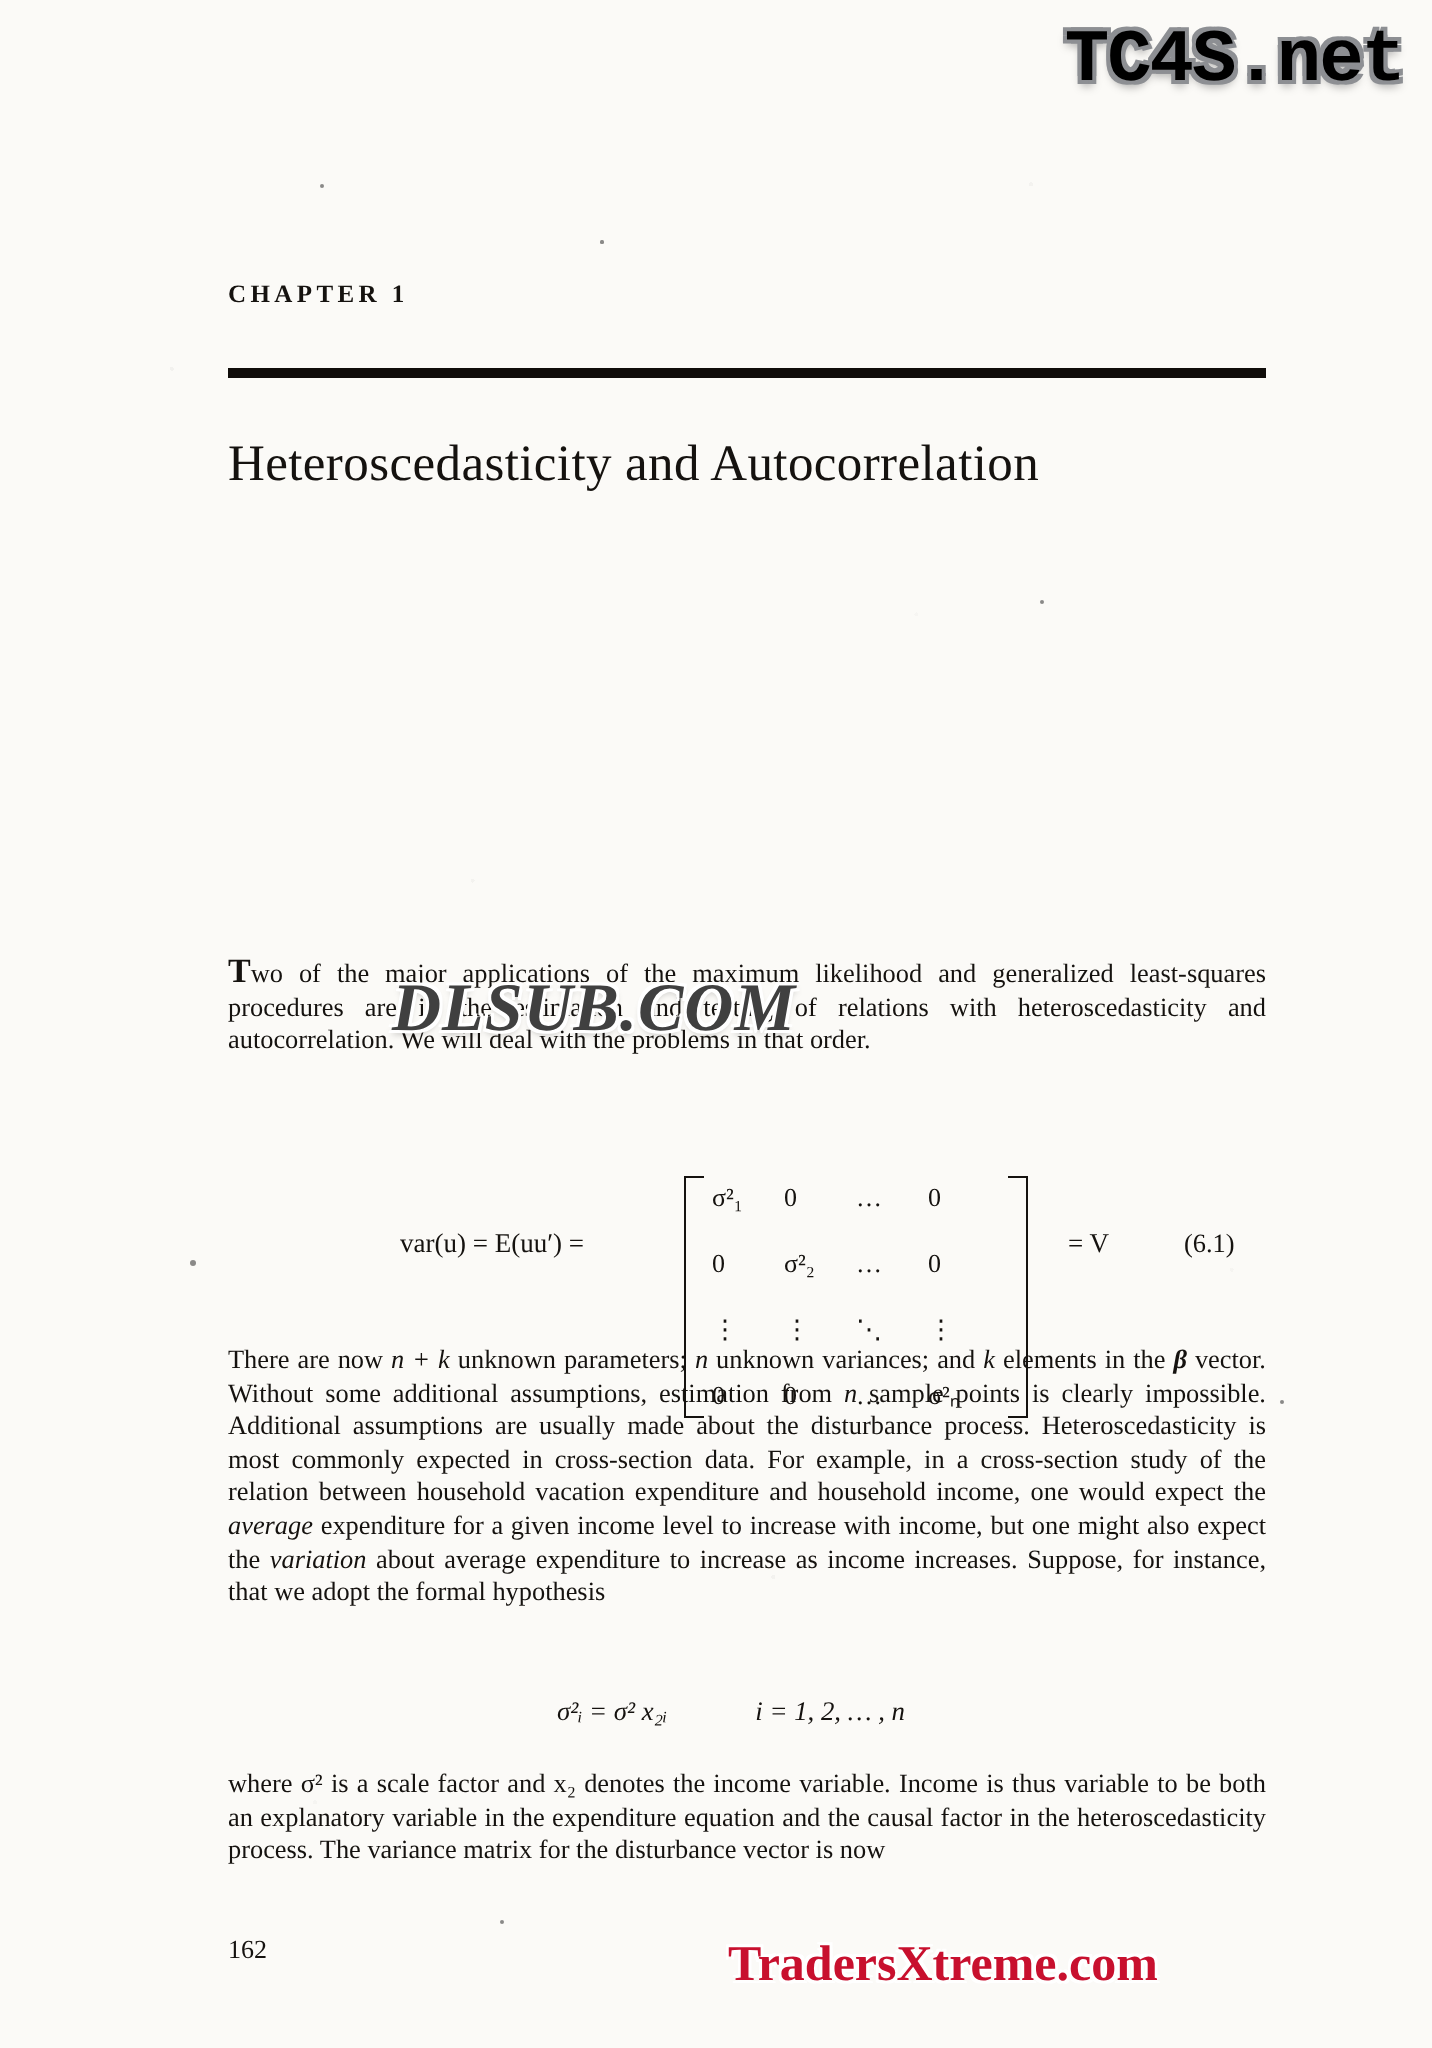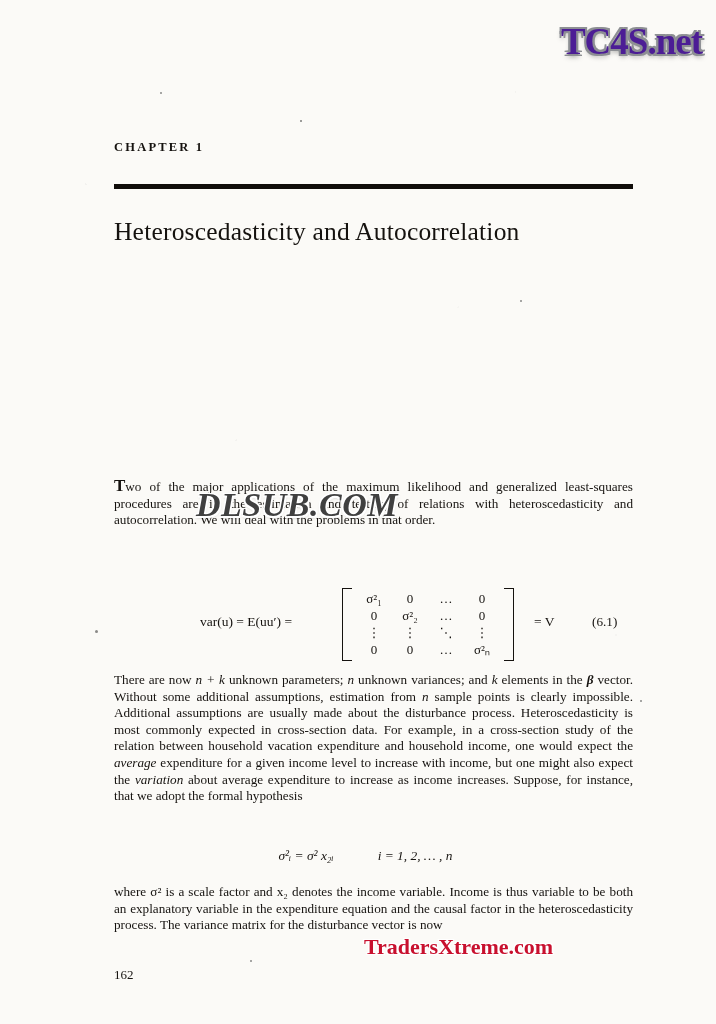--- a/index.html
+++ b/index.html
@@ -105,24 +105,24 @@
   .bracket {
     width: 9px;
     border-top: 1.4px solid #15120f;
     border-bottom: 1.4px solid #15120f;
   }
   .bracket.left { border-left: 1.6px solid #15120f; }
   .bracket.right { border-right: 1.6px solid #15120f; }
   .matrix-grid {
     display: grid;
     grid-template-columns: repeat(4, 36px);
-    row-gap: 1px;
+    row-gap: 17px;
     padding: 3px 4px;
     font-size: 13px;
-    text-align: center;
+    text-align: left;
   }
   .matrix-grid div { line-height: 16px; }
   .eq-rhs {
     position: absolute;
     left: 420px;
     top: 26px;
     font-size: 13.5px;
     white-space: nowrap;
   }
   .eq-num {
@@ -145,25 +145,25 @@
     position: absolute;
     left: 114px;
     top: 967px;
     font-size: 13px;
   }
 
   
   .wm-top {
     position: absolute;
     right: 14px;
-    top: 20px;
-    font-family: Liberation Serif, serif;
+    top: 10px;
+    font-family: Liberation Mono, monospace;
     font-weight: bold;
     font-size: 37px;
-    color: #4c1d95;
+    color: #000000;
     letter-spacing: -1px;
     text-shadow:
       -2px -2px 0 #8d8f93, 2px -2px 0 #8d8f93,
       -2px 2px 0 #8d8f93, 2px 2px 0 #8d8f93,
       0 3px 5px rgba(0,0,0,0.35);
   }
   .wm-mid {
     position: absolute;
     left: 196px;
     top: 486px;
@@ -174,24 +174,24 @@
     color: #404040;
     letter-spacing: 0.5px;
     text-shadow:
       -1.5px -1.5px 0 #ffffff, 1.5px -1.5px 0 #ffffff,
       -1.5px 1.5px 0 #ffffff, 1.5px 1.5px 0 #ffffff,
       0 2px 3px rgba(0,0,0,0.25);
   }
   .wm-bottom {
     position: absolute;
     left: 364px;
-    top: 934px;
-    font-family: "Liberation Serif", serif;
-    font-weight: bold;
-    font-size: 22px;
+    top: 969px;
+    font-family: "Liberation Serif", serif;
+    font-weight: bold;
+    font-size: 25px;
     color: #c8102e;
     text-shadow:
       -1.4px -1.4px 0 #ffffff, 1.4px -1.4px 0 #ffffff,
       -1.4px 1.4px 0 #ffffff, 1.4px 1.4px 0 #ffffff;
   }
   .speck {
     position: absolute;
     background: rgba(0,0,0,0.45);
     border-radius: 50%;
   }

